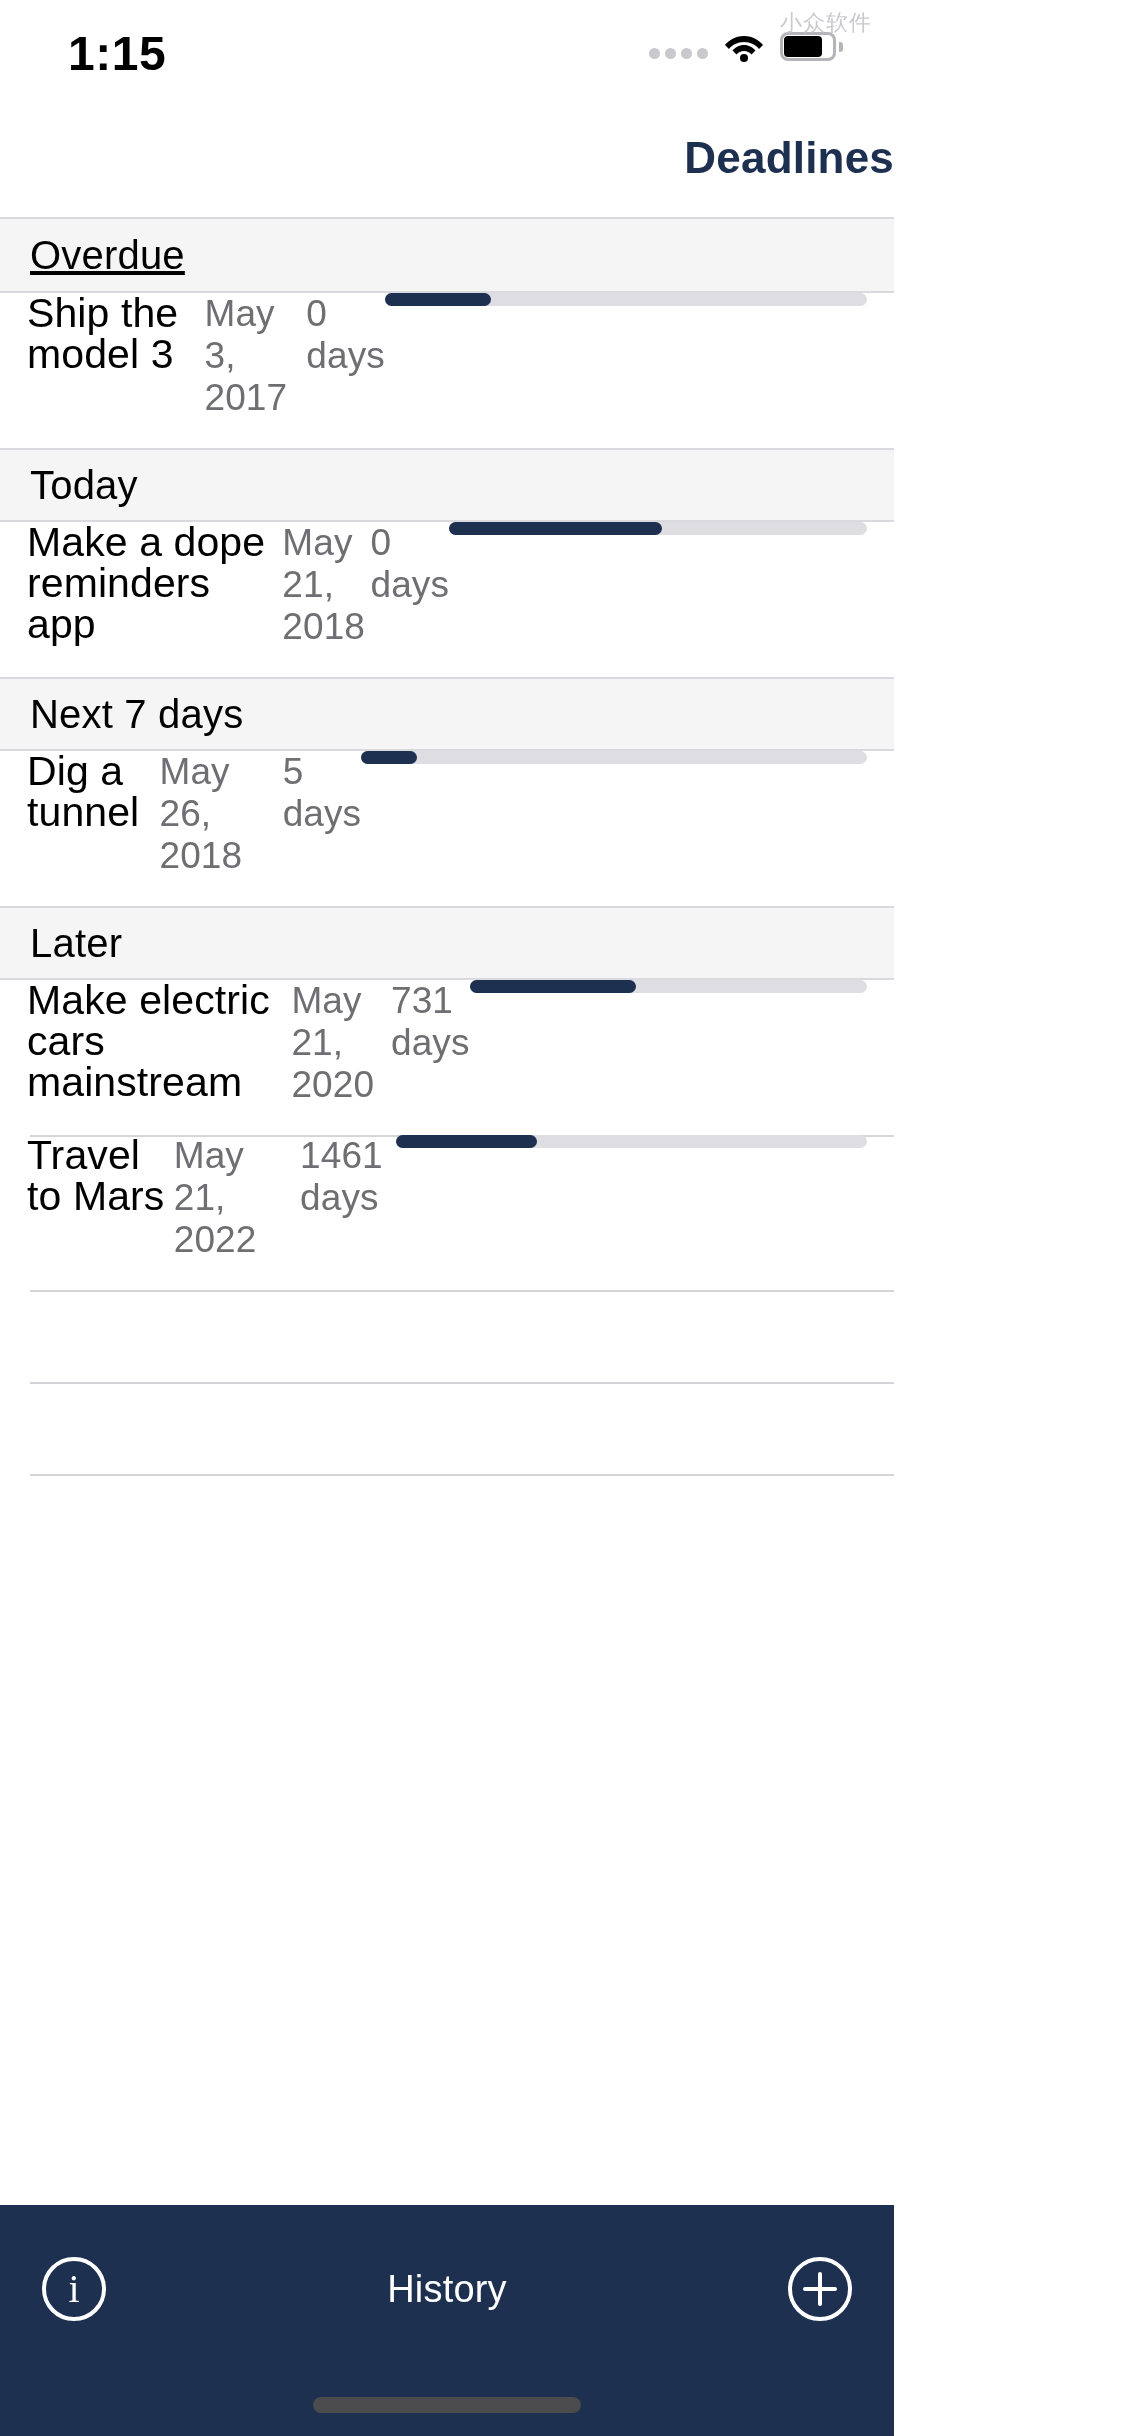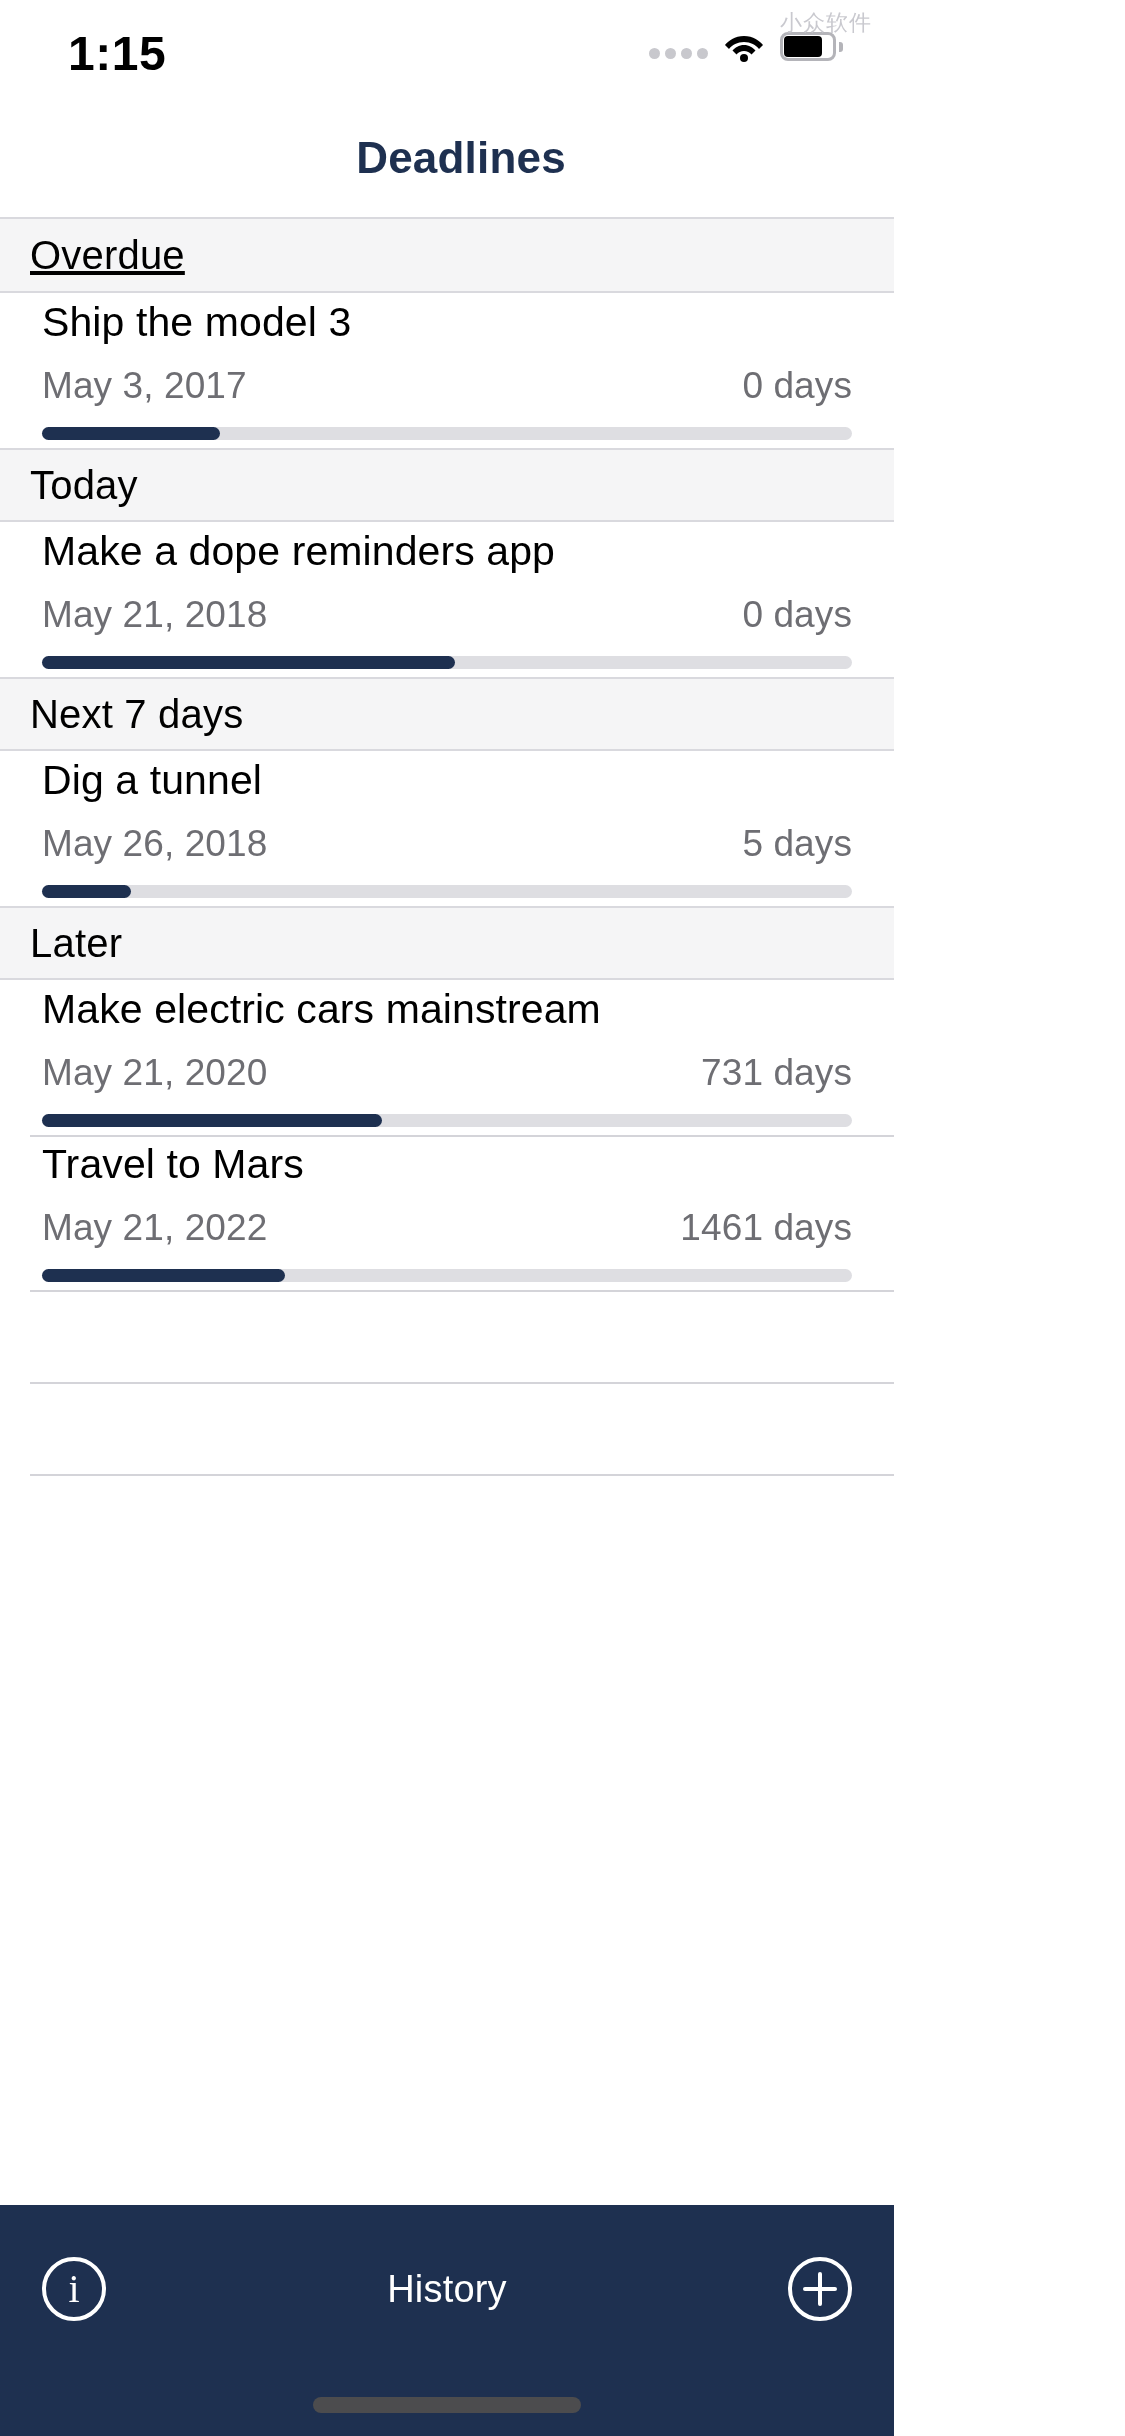--- a/index.html
+++ b/index.html
@@ -70,21 +70,21 @@
   .battery .nub {
     position:absolute; right:-1px; top:10px;
     width:4px; height:10px;
     border-radius:0 3px 3px 0;
     background:#b4b4b9;
   }
 
   
   .nav-bar {
     flex:0 0 85px;
-    display:flex; align-items:flex-start; justify-content:center;
+    display:flex; align-items:flex-start; justify-content:flex-end;
     background:#ffffff;
     padding-left:28px;
   }
   .nav-title {
     font-size:44px;
     font-weight:600;
     color:#1e3050;
     letter-spacing:0.2px;
     line-height:1;
     margin-top:4px;
@@ -110,22 +110,22 @@
     font-size:40px;
     font-weight:500;
     color:#000;
     letter-spacing:0.2px;
   }
 
   .row {
     position:relative;
     height:155px;
     background:#ffffff;
-    padding:0 42px;
-    display:flex; flex-direction:column; justify-content:center;
+    padding:0 27px;
+    display:flex; flex-direction:row; justify-content:center;
   }
   .row + .row::before {
     content:"";
     position:absolute;
     left:30px; right:0; top:0;
     height:2px;
     background:#d4d4d9;
   }
   .row-title {
     font-size:41px;

